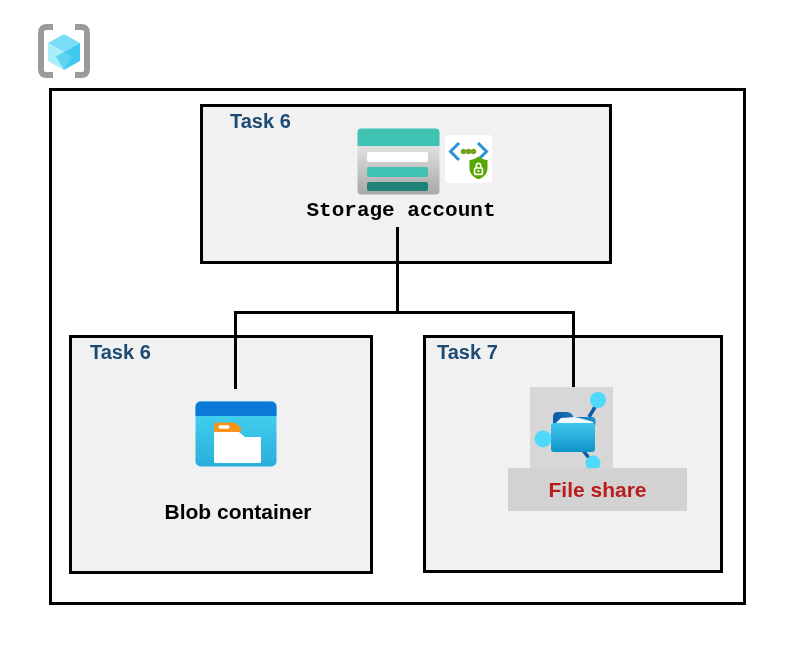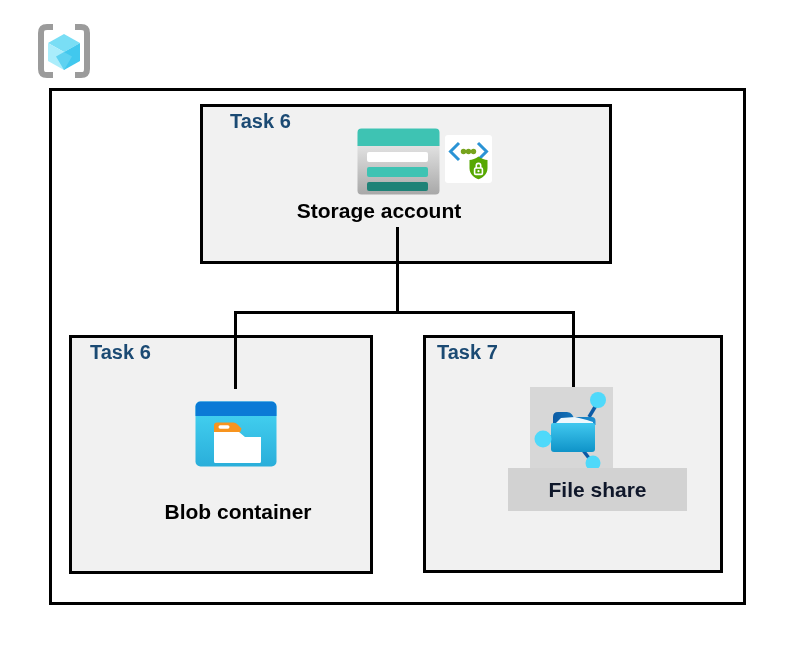--- a/index.html
+++ b/index.html
@@ -17,40 +17,40 @@
   .task1 { left:200px; top:104px; width:412px; height:160px; }
   .task2 { left:69px;  top:335px; width:304px; height:239px; }
   .task3 { left:423px; top:335px; width:300px; height:238px; }
 
   .task-label { position:absolute; font-size:20px; font-weight:700; color:#1b4a73; }
   .task1-label { left:230px; top:110px; }
   .task2-label { left:90px;  top:341px; }
   .task3-label { left:437px; top:341px; }
 
   .item-label { position:absolute; font-size:21px; font-weight:700; color:#000; text-align:center; }
-  .storage-label { left:269px; top:199px; width:220px; }
+  .storage-label { left:291px; top:199px; width:220px;font-family:Liberation Mono, monospace; }
   .blob-label    { left:128px; top:486px; width:220px;margin-top:14px; }
 
   .conn { position:absolute; background:#000; }
   .conn-v1 { left:396px; top:227px; width:3px;  height:87px; }
   .conn-h  { left:234px; top:311px; width:341px; height:3px; }
   .conn-v2 { left:234px; top:311px; width:3px;  height:78px; }
   .conn-v3 { left:572px; top:311px; width:3px;  height:80px; }
 
   .icon-abs { position:absolute; display:block; }
   .storage-icon { left:357px; top:128px; }
   .sas-icon     { left:445px; top:135px; }
   .blob-icon    { left:195px; top:401px; }
 
   .fileshare-icon-bg { position:absolute; left:530px; top:387px; width:83px; height:81px; background:#d7d7d7; }
   .fileshare-label-bg {
     position:absolute; left:508px; top:468px; width:179px; height:43px; background:#d2d2d2;
     display:flex; align-items:center; justify-content:center;
   }
-  .fileshare-label { font-size:21px; font-weight:700; color:#0f172a; }
+  .fileshare-label { font-size:21px; font-weight:700; color:#b91c1c; }
 </style>
 </head>
 <body>
 
 <div class="stage">
 
   <div class="rg-header">
     <span>
       <svg class="rg-icon" viewBox="0 0 56 58" xmlns="http://www.w3.org/2000/svg">
         <path d="M17 5 H11 C6.6 5 5 7 5 11 V47 C5 51 6.6 53 11 53 H17" fill="none" stroke="#9b9b9b" stroke-width="6"></path>

